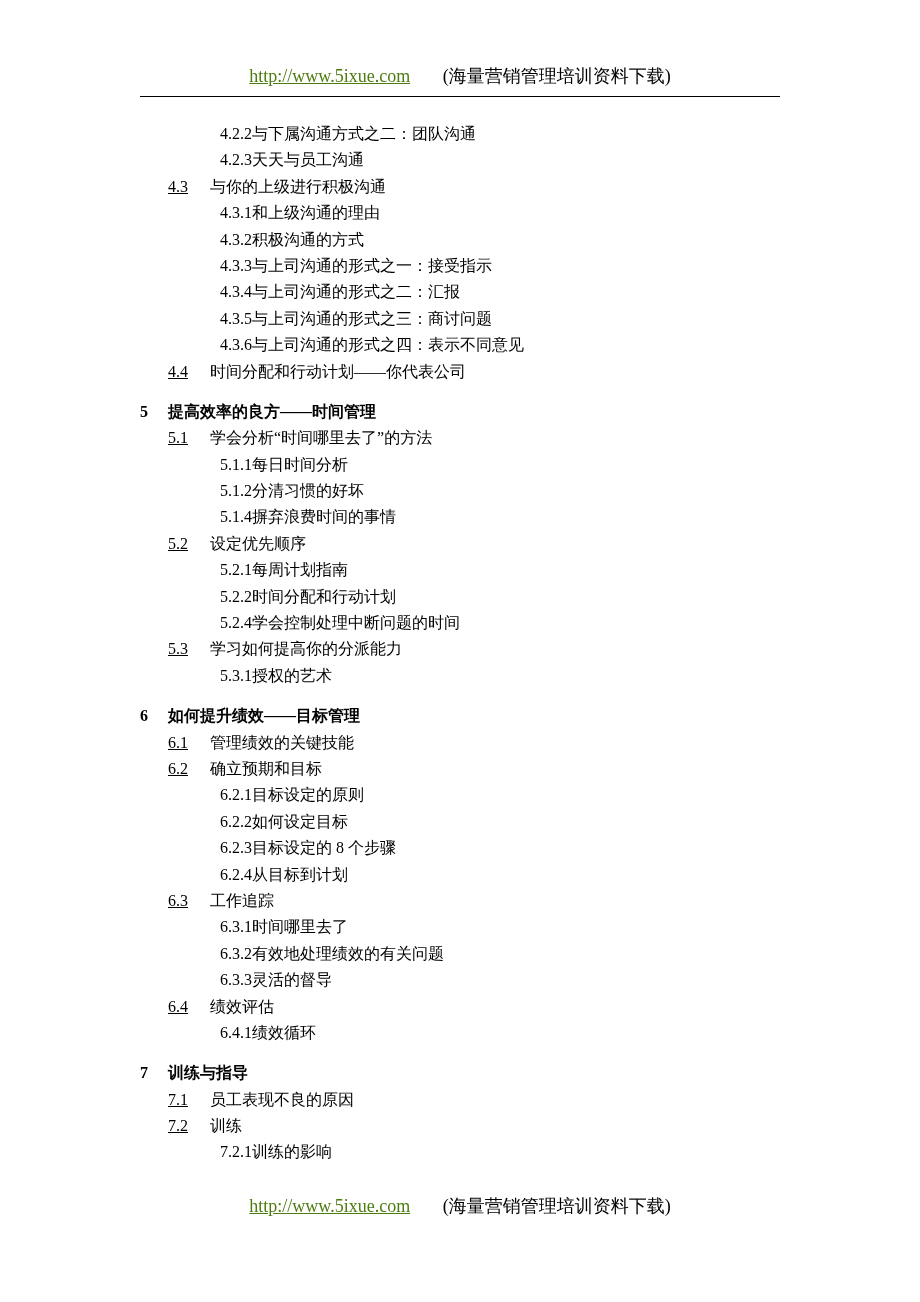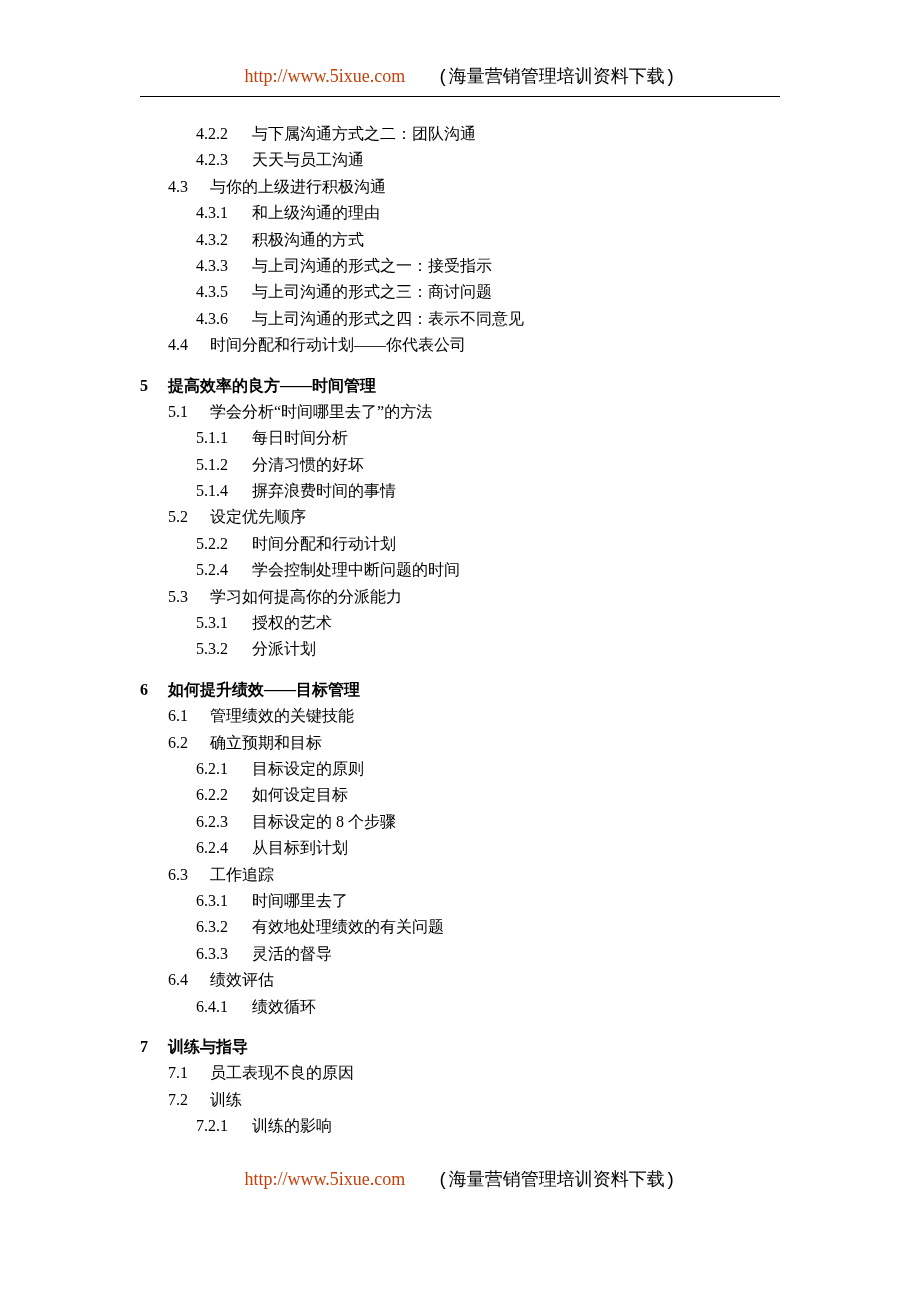--- a/index.html
+++ b/index.html
@@ -27,52 +27,54 @@
     }
     .header-line {
       border-bottom: 1px solid #000;
       margin-bottom: 24px;
       padding-bottom: 8px;
     }
     .footer-line {
       margin-top: 24px;
     }
     .url-link {
-      color: #c2410c;
+      color: #4d7c0f;
+      text-decoration: underline;
       cursor: pointer;
     }
     .header-text {
       margin-left: 28px;
-      font-family: Liberation Mono, monospace;
     }
     .toc {
       line-height: 1.65;
       font-size: 16px;
     }
     .lvl-0 {
       display: flex;
       font-weight: bold;
       margin-top: 14px;
     }
     .lvl-0:first-child {
       margin-top: 0;
     }
     .lvl-1 {
       display: flex;
       margin-left: 28px;
     }
     .lvl-2 {
       display: flex;
       margin-left: 56px;
+      text-align: right;
     }
     .num-0 {
       min-width: 28px;
     }
     .num-1 {
       min-width: 42px;
+      text-decoration: underline;
     }
     .num-2 {
       min-width: 56px;
     }
     .continuation .lvl-2:first-child,
     .continuation .lvl-1:first-child,
     .continuation .lvl-0:first-child {
       margin-top: 0;
     }
   </style>
@@ -106,20 +108,24 @@
       </div>
       <div class="lvl-2">
         <span class="num-2">4.3.2</span>
         <span>积极沟通的方式</span>
       </div>
       <div class="lvl-2">
         <span class="num-2">4.3.3</span>
         <span>与上司沟通的形式之一：接受指示</span>
       </div>
       <div class="lvl-2">
+        <span class="num-2">4.3.4</span>
+        <span>与上司沟通的形式之二：汇报</span>
+      </div>
+      <div class="lvl-2">
         <span class="num-2">4.3.5</span>
         <span>与上司沟通的形式之三：商讨问题</span>
       </div>
       <div class="lvl-2">
         <span class="num-2">4.3.6</span>
         <span>与上司沟通的形式之四：表示不同意见</span>
       </div>
       <div class="lvl-1">
         <span class="num-1">4.4</span>
         <span>时间分配和行动计划——你代表公司</span>
@@ -142,38 +148,38 @@
       </div>
       <div class="lvl-2">
         <span class="num-2">5.1.4</span>
         <span>摒弃浪费时间的事情</span>
       </div>
       <div class="lvl-1">
         <span class="num-1">5.2</span>
         <span>设定优先顺序</span>
       </div>
       <div class="lvl-2">
+        <span class="num-2">5.2.1</span>
+        <span>每周计划指南</span>
+      </div>
+      <div class="lvl-2">
         <span class="num-2">5.2.2</span>
         <span>时间分配和行动计划</span>
       </div>
       <div class="lvl-2">
         <span class="num-2">5.2.4</span>
         <span>学会控制处理中断问题的时间</span>
       </div>
       <div class="lvl-1">
         <span class="num-1">5.3</span>
         <span>学习如何提高你的分派能力</span>
       </div>
       <div class="lvl-2">
         <span class="num-2">5.3.1</span>
         <span>授权的艺术</span>
-      </div>
-      <div class="lvl-2">
-        <span class="num-2">5.3.2</span>
-        <span>分派计划</span>
       </div>
       <div class="lvl-0">
         <span class="num-0">6</span>
         <span>如何提升绩效——目标管理</span>
       </div>
       <div class="lvl-1">
         <span class="num-1">6.1</span>
         <span>管理绩效的关键技能</span>
       </div>
       <div class="lvl-1">

